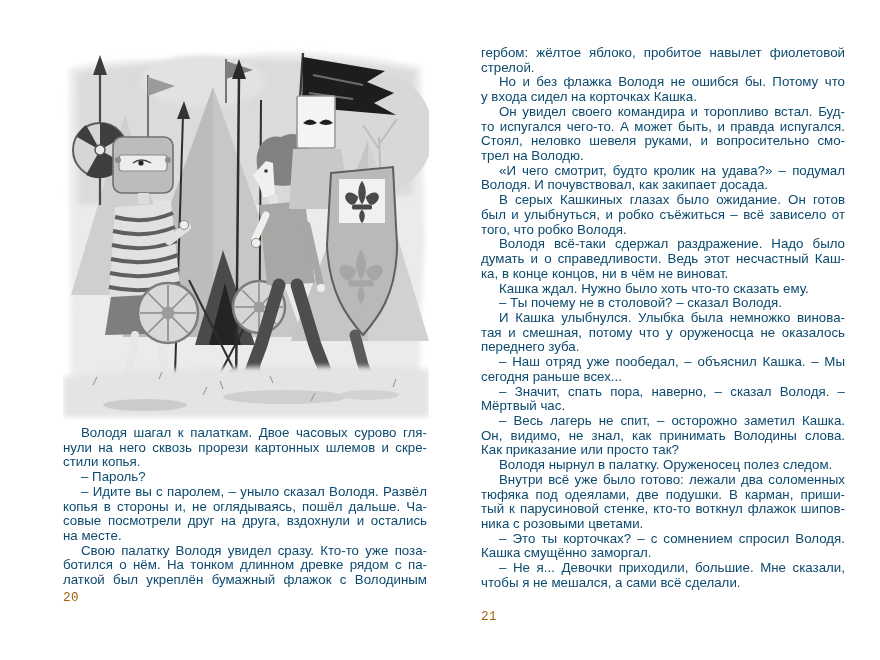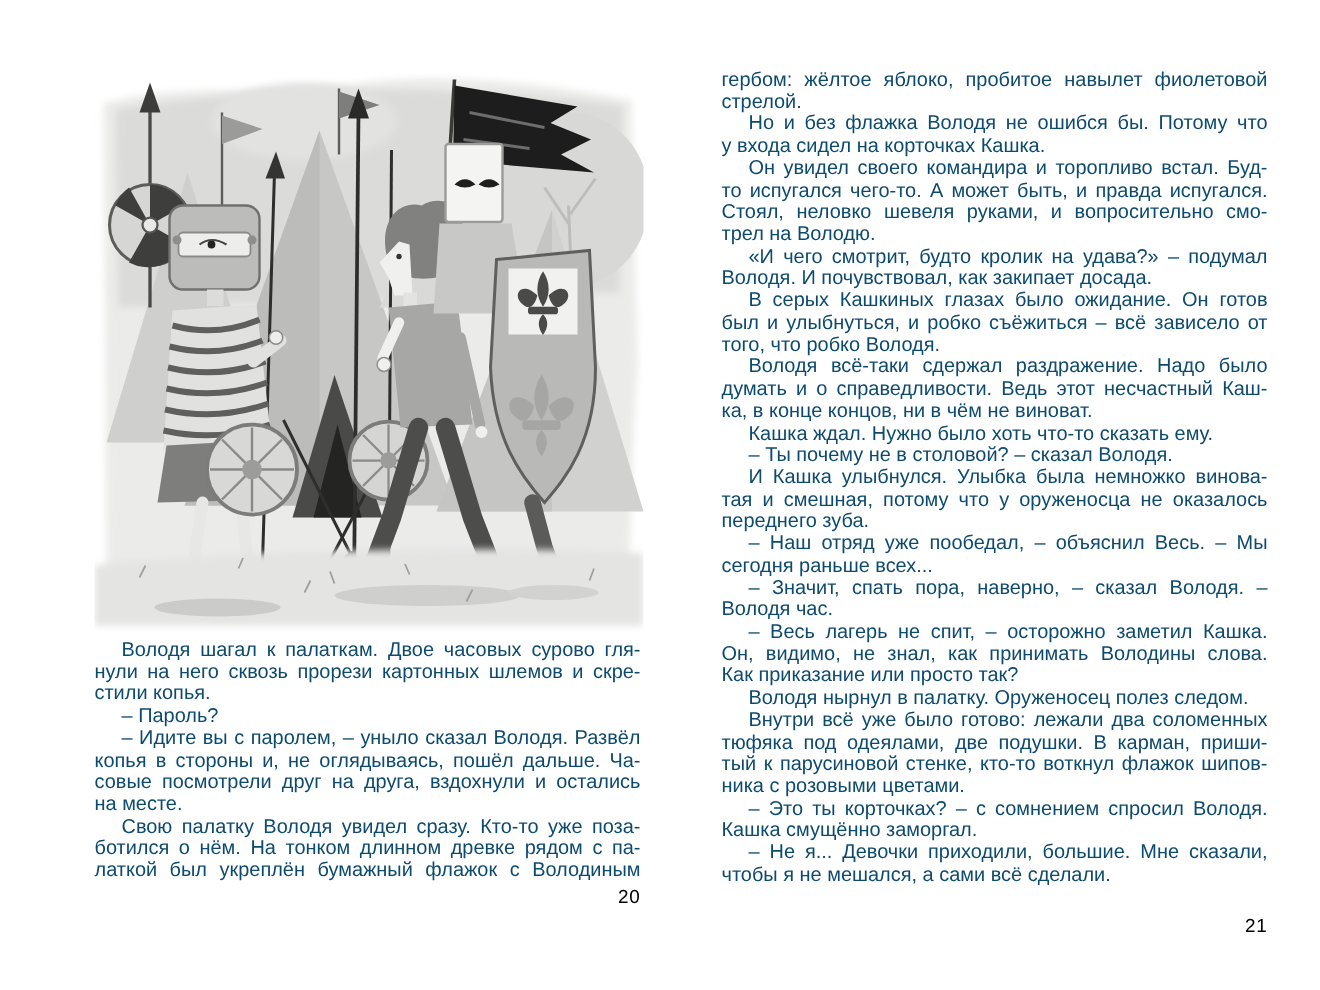--- a/index.html
+++ b/index.html
@@ -6,22 +6,22 @@
   body{width:880px;height:660px;position:relative;overflow:hidden;
        font-family:"Liberation Sans", sans-serif;color:#242424;}
   .spread{position:absolute;inset:0;background:#ffffff;}
   .page-text{position:absolute;width:364px;font-size:13.3px;line-height:14.72px;
              color:#0c4a6e;}
   .left-text{left:63px;top:426px;}
   .right-text{left:481px;top:46px;}
   .tl{text-align:justify;text-align-last:justify;}
   .tl.e{text-align-last:left;}
   .tl.p{text-indent:18px;}
-  .pagenum{position:absolute;width:364px;text-align:right;font-size:12.6px;
-           color:#000000;letter-spacing:0.5px;}
+  .pagenum{position:absolute;width:364px;text-align:left;font-size:12.6px;
+           color:#a16207;letter-spacing:0.5px;font-family:Liberation Mono, monospace;}
   .pagenum.left{left:63px;top:591px;}
   .pagenum.right{left:481px;top:610px;}
   .illo{position:absolute;left:63px;top:45px;width:366px;height:376px;}
 </style>
 </head>
 <body>
 
 <div class="spread">
 
   <svg class="illo" viewBox="0 0 366 376" role="img" aria-label="Black-and-white drawing: a boy with messy hair walks past two sentries in cardboard helmets who cross spears before camp tents with flags, pennants, round shields and a fleur-de-lis shield">
@@ -219,24 +219,24 @@
       <div class="tl">был и улыбнуться, и робко съёжиться – всё зависело от</div>
       <div class="tl e">того, что робко Володя.</div>
       <div class="tl p">Володя всё-таки сдержал раздражение. Надо было</div>
       <div class="tl">думать и о справедливости. Ведь этот несчастный Каш-</div>
       <div class="tl e">ка, в конце концов, ни в чём не виноват.</div>
       <div class="tl p e">Кашка ждал. Нужно было хоть что-то сказать ему.</div>
       <div class="tl p e">– Ты почему не в столовой? – сказал Володя.</div>
       <div class="tl p">И Кашка улыбнулся. Улыбка была немножко винова-</div>
       <div class="tl">тая и смешная, потому что у оруженосца не оказалось</div>
       <div class="tl e">переднего зуба.</div>
-      <div class="tl p">– Наш отряд уже пообедал, – объяснил Весь. – Мы</div>
+      <div class="tl p">– Наш отряд уже пообедал, – объяснил Кашка. – Мы</div>
       <div class="tl e">сегодня раньше всех...</div>
       <div class="tl p">– Значит, спать пора, наверно, – сказал Володя. –</div>
-      <div class="tl e">Володя час.</div>
+      <div class="tl e">Мёртвый час.</div>
       <div class="tl p">– Весь лагерь не спит, – осторожно заметил Кашка.</div>
       <div class="tl">Он, видимо, не знал, как принимать Володины слова.</div>
       <div class="tl e">Как приказание или просто так?</div>
       <div class="tl p e">Володя нырнул в палатку. Оруженосец полез следом.</div>
       <div class="tl p">Внутри всё уже было готово: лежали два соломенных</div>
       <div class="tl">тюфяка под одеялами, две подушки. В карман, приши-</div>
       <div class="tl">тый к парусиновой стенке, кто-то воткнул флажок шипов-</div>
       <div class="tl e">ника с розовыми цветами.</div>
       <div class="tl p">– Это ты корточках? – с сомнением спросил Володя.</div>
       <div class="tl e">Кашка смущённо заморгал.</div>

